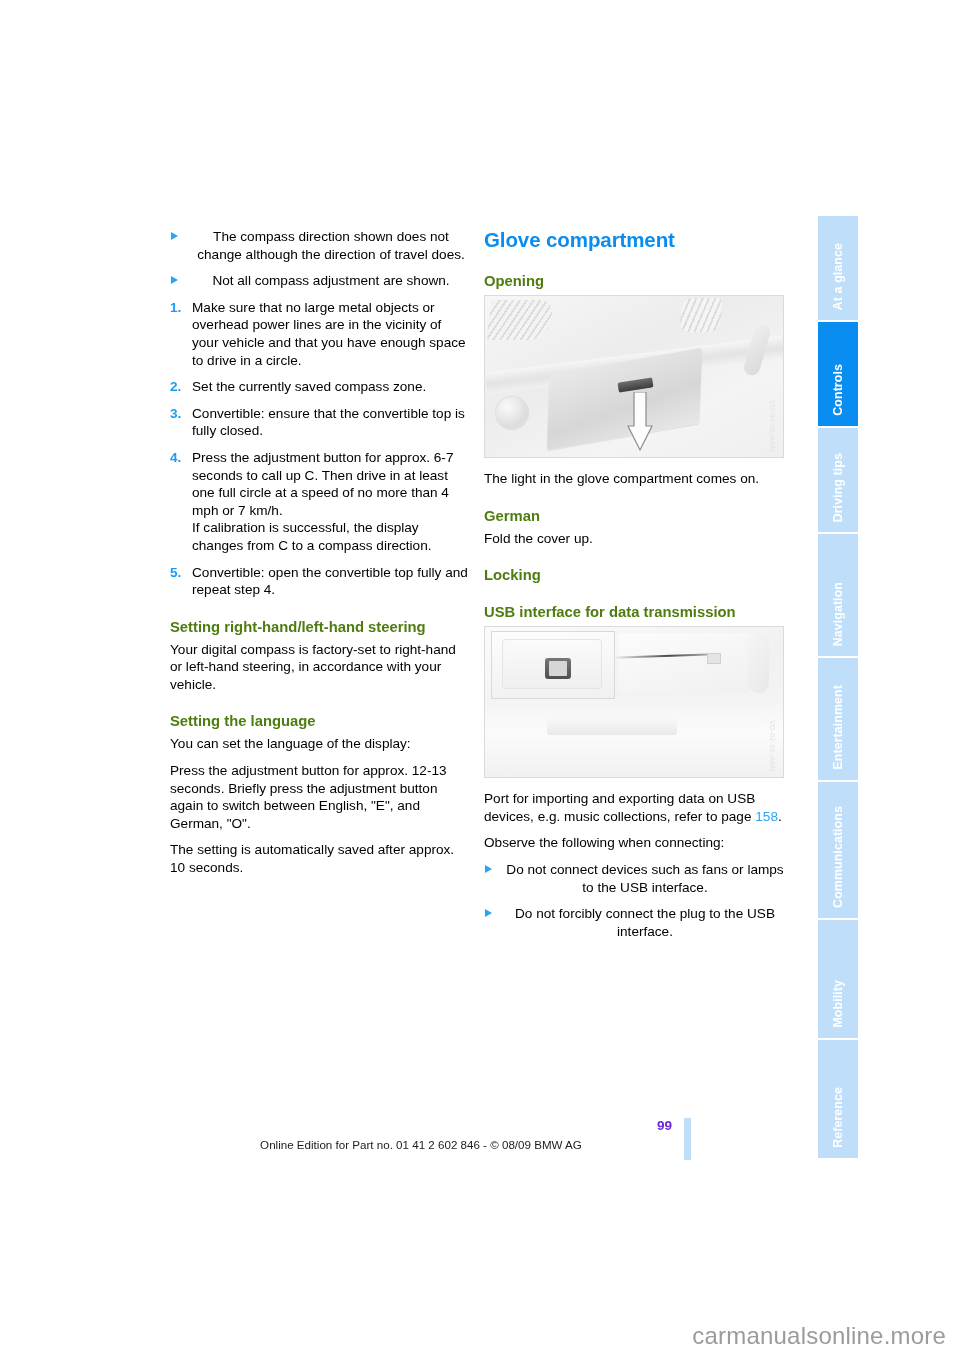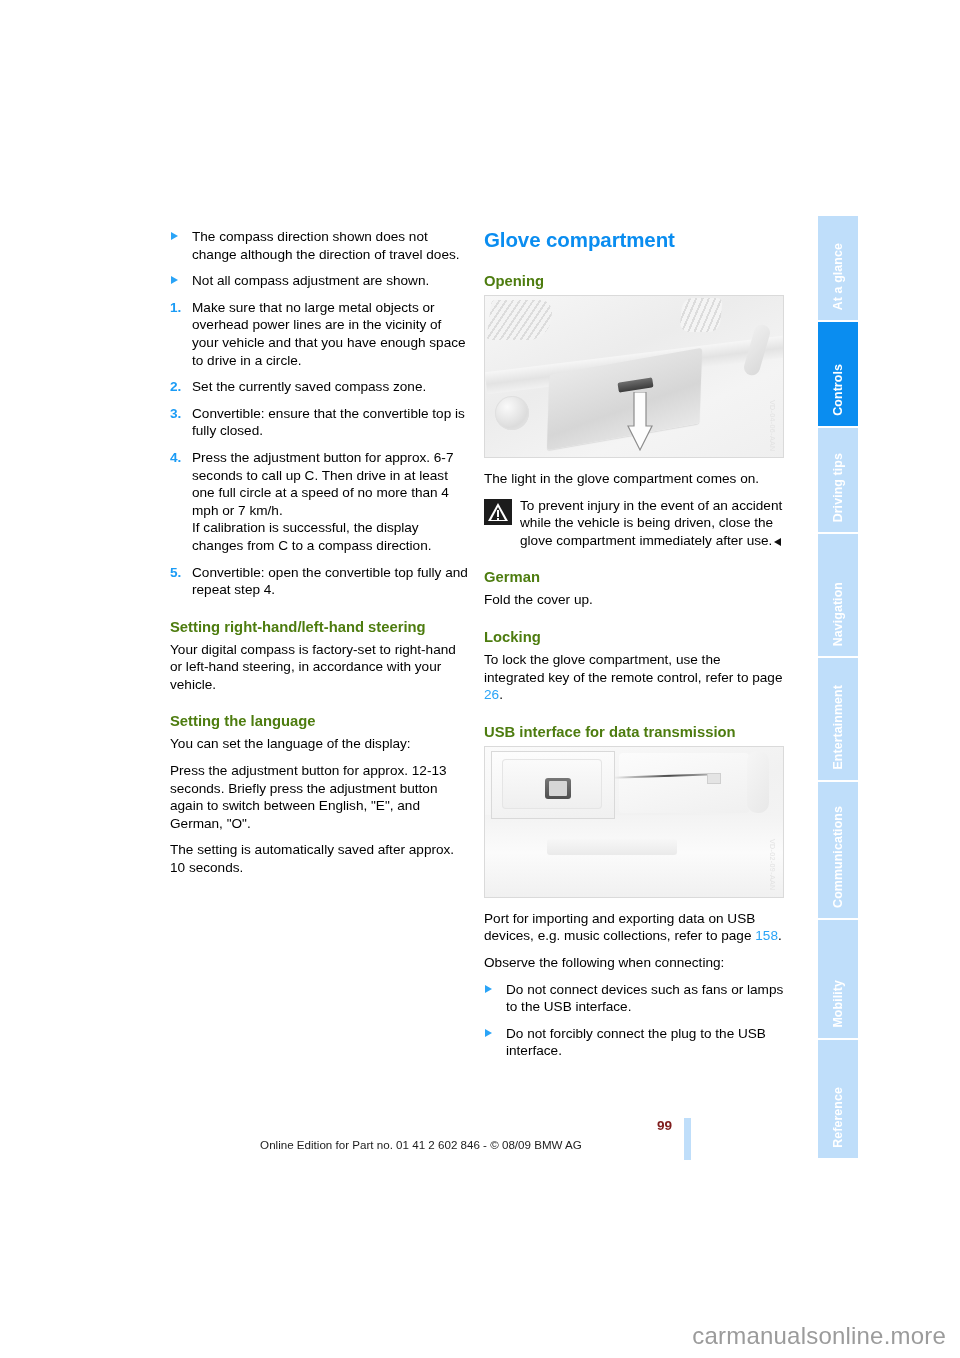--- a/index.html
+++ b/index.html
@@ -56,20 +56,21 @@
     margin: 0 0 9px 0;
   }
   p.tight { margin-bottom: 0; }
 
   
   .bullets { margin: 0 0 9px 0; }
   .bullet {
     position: relative;
     padding-left: 22px;
     margin-bottom: 9px;
+    text-align: center;
   }
   .bullet:last-child { margin-bottom: 0; }
   .bullet .tri {
     position: absolute;
     left: 1px;
     top: 4px;
     width: 0; height: 0;
     border-top: 4.5px solid transparent;
     border-bottom: 4.5px solid transparent;
     border-left: 7px solid #2aa4f7;
@@ -338,21 +339,21 @@
     top: 1118px;
     width: 520px;
     height: 46px;
   }
   .pagenum {
     position: absolute;
     right: 18px;
     top: 0;
     font-size: 13.6px;
     font-weight: bold;
-    color: #7f1d1d;
+    color: #6d28d9;
   }
   .edition {
     position: absolute;
     left: 0;
     top: 20px;
     width: 502px;
     text-align: center;
     font-size: 11.6px;
     color: #1c1c1c;
   }
@@ -445,35 +446,25 @@
         <div class="knob"></div>
         <svg class="arrow" viewBox="0 0 26 60">
           <path d="M7 0 L19 0 L19 34 L25 34 L13 58 L1 34 L7 34 Z" fill="#fdfdfd" stroke="#8d8d8d" stroke-width="1.2"></path>
         </svg>
       </div>
       <div class="fig-wm">VD-04-06-AAN</div>
     </div>
 
     <p>The light in the glove compartment comes on.</p>
 
-    <div class="warn-block">
-      <div class="warn-icon">
-        <span class="tri-out"></span>
-        <span class="tri-in"></span>
-        <span class="bang"></span>
-        <span class="dot"></span>
-      </div>
-      <div class="warn-text"><span>To prevent injury in the event of an accident while the vehicle is being driven, close the glove compartment immediately after use.</span><span class="endmark"></span></div>
-    </div>
 
     <div class="h2">German</div>
     <p>Fold the cover up.</p>
 
     <div class="h2">Locking</div>
-    <p><span>To lock the glove compartment, use the integrated key of the remote control, refer to page </span><span class="pagelink">26</span><span>.</span></p>
 
     <div class="h2">USB interface for data transmission</div>
 
     <div class="figure fig-usb">
       <div class="usb">
         <div class="panel"></div>
         <div class="edge-r"></div>
         <div class="leader"></div>
         <div class="far-port"></div>
         <div class="tray"></div>

